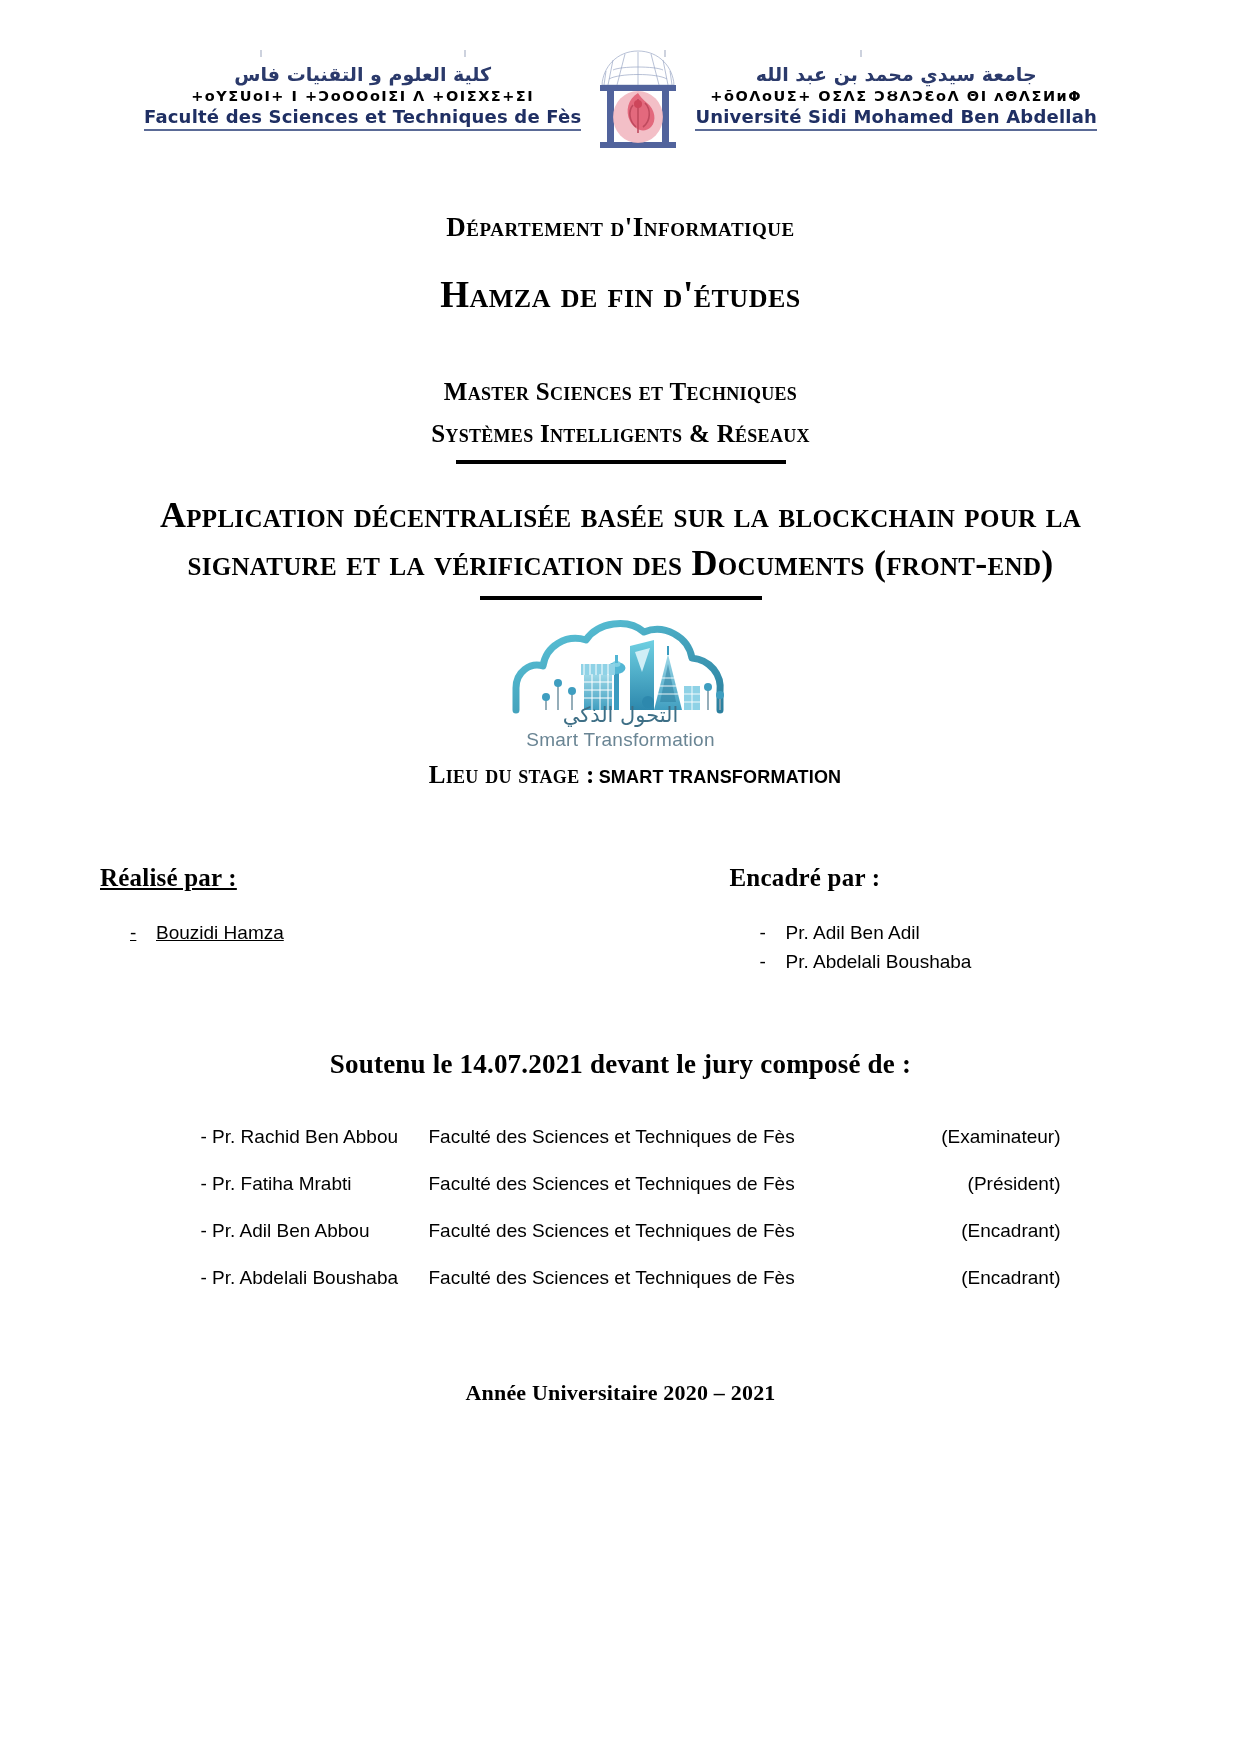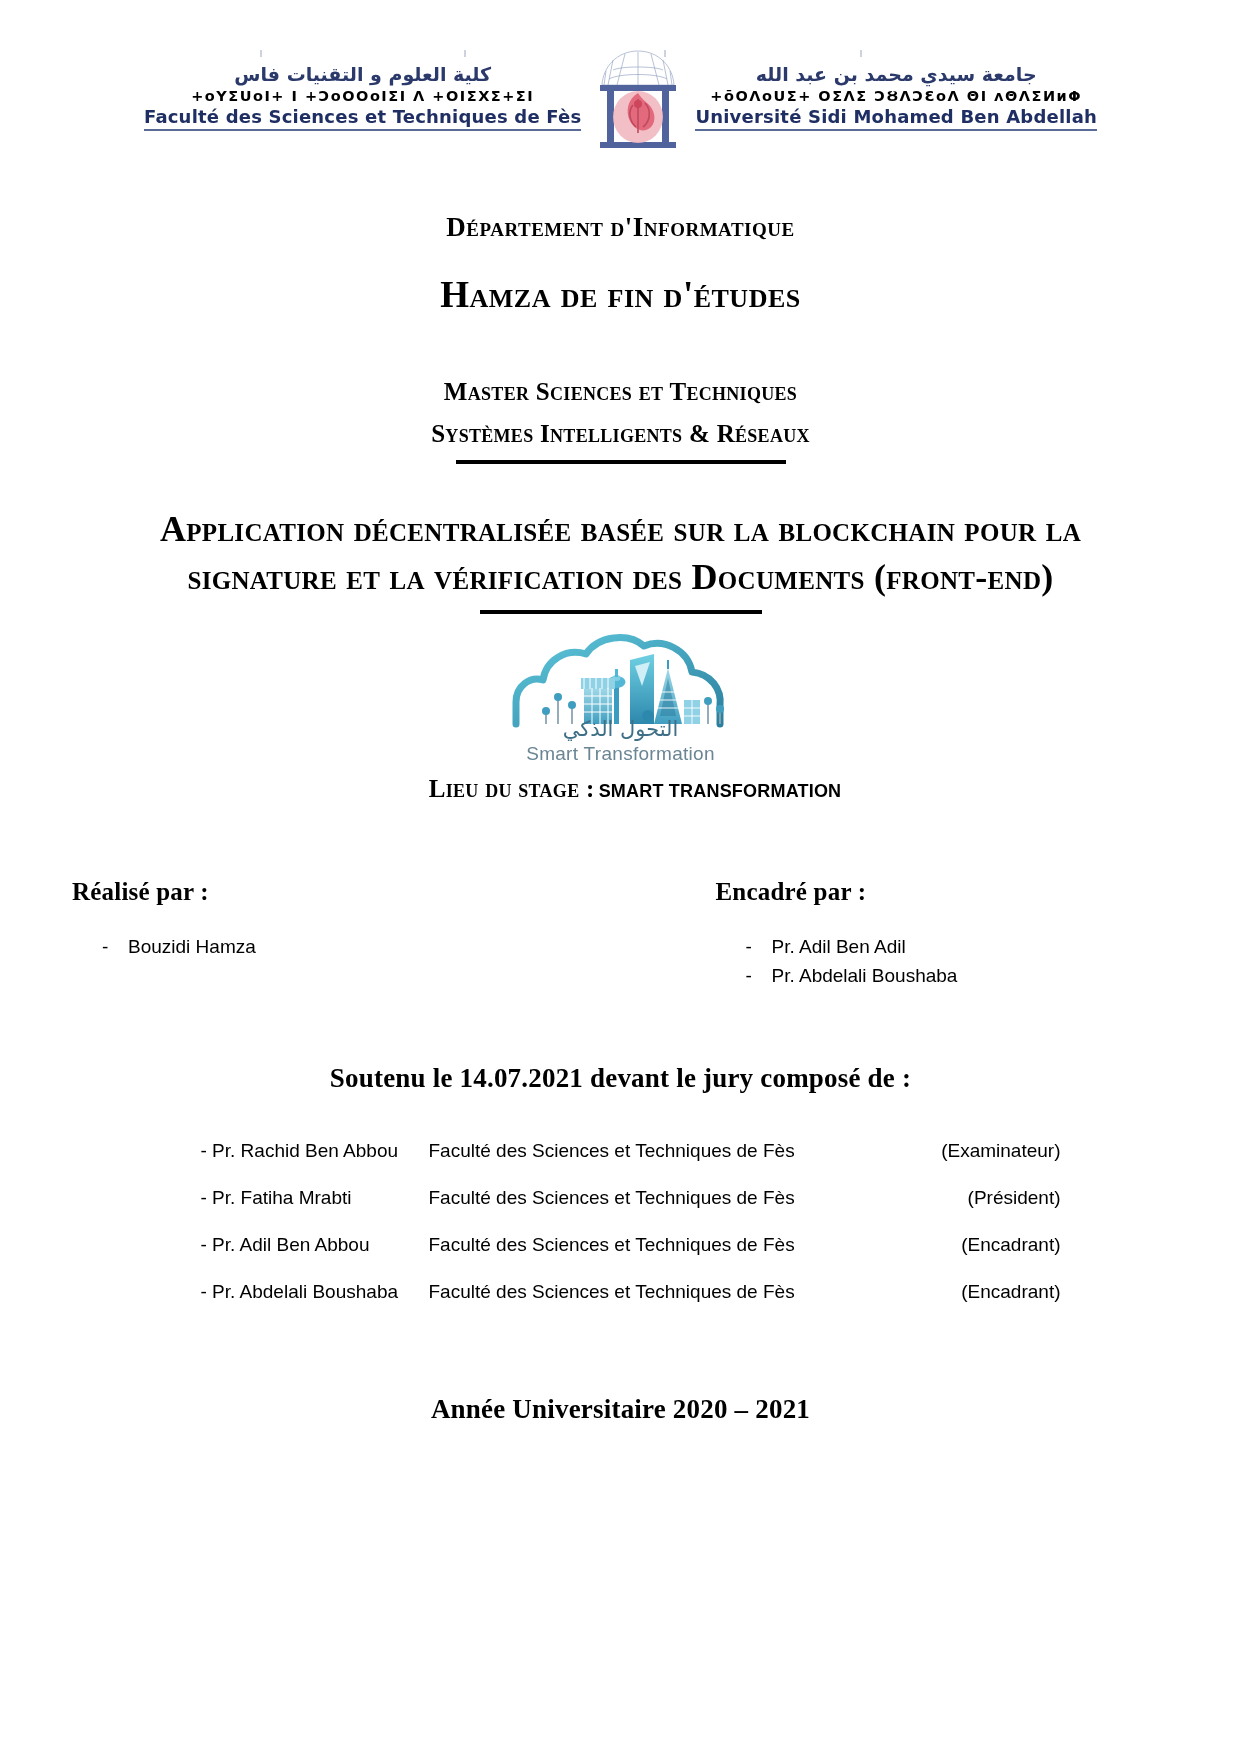--- a/index.html
+++ b/index.html
@@ -80,21 +80,21 @@
   .rule.short { width: 282px; margin-top: 8px; }
 
   .project-title {
     font-variant: small-caps;
     font-family: "Liberation Serif", serif;
     font-weight: bold;
     text-align: center;
     font-size: 36px;
     line-height: 1.33;
     letter-spacing: 0.3px;
-    margin-top: 42px;
+    margin-top: 28px;
     padding: 0 105px;
   }
 
   
   .company-logo {
     width: 265px;
     margin: 6px auto 0 auto;
     text-align: center;
   }
   .company-logo svg { display: block; width: 265px; height: 120px; }
@@ -128,21 +128,21 @@
     letter-spacing: 0.2px;
   }
 
   
   .people {
     display: flex;
     margin-top: 75px;
     padding: 0 0 0 0;
   }
   .people-col { flex: 1; }
-  .people-col.left  { padding-left: 72px; }
+  .people-col.left  { padding-left: 100px; text-decoration: underline; }
   .people-col.right { padding-left: 118px; }
 
   .people-head {
     font-family: "Liberation Serif", serif;
     font-weight: bold;
     font-size: 25px;
     letter-spacing: 0.2px;
   }
   .people-list { margin-top: 26px; }
   .people-item {
@@ -173,21 +173,21 @@
   }
   .jury-table td { padding: 12px 0 13px 0; vertical-align: top; }
   .jury-name { width: 258px; padding-left: 30px !important; }
   .jury-aff  { width: 430px; }
   .jury-role { text-align: right; padding-right: 10px !important; }
 
   .year {
     text-align: center;
     font-family: "Liberation Serif", serif;
     font-weight: bold;
-    font-size: 27px;
+    font-size: 22px;
     margin-top: 78px;
     letter-spacing: 0.2px;
   }
 
   .tickrow { position: absolute; top: 50px; left: 0; width: 100%; height: 6px; }
   .tick { position: absolute; width: 2px; height: 7px; background: #cdd2de; }
 </style>
 </head>
 <body>
 

